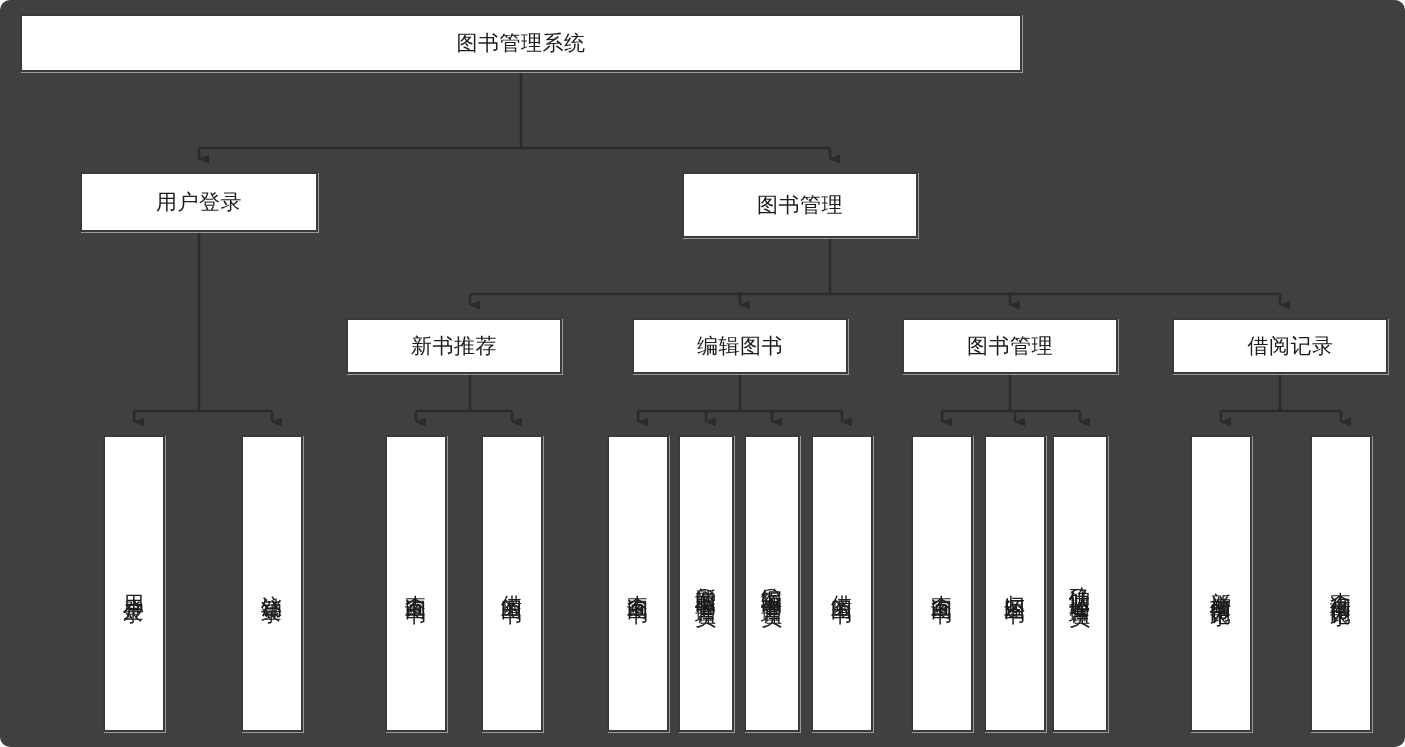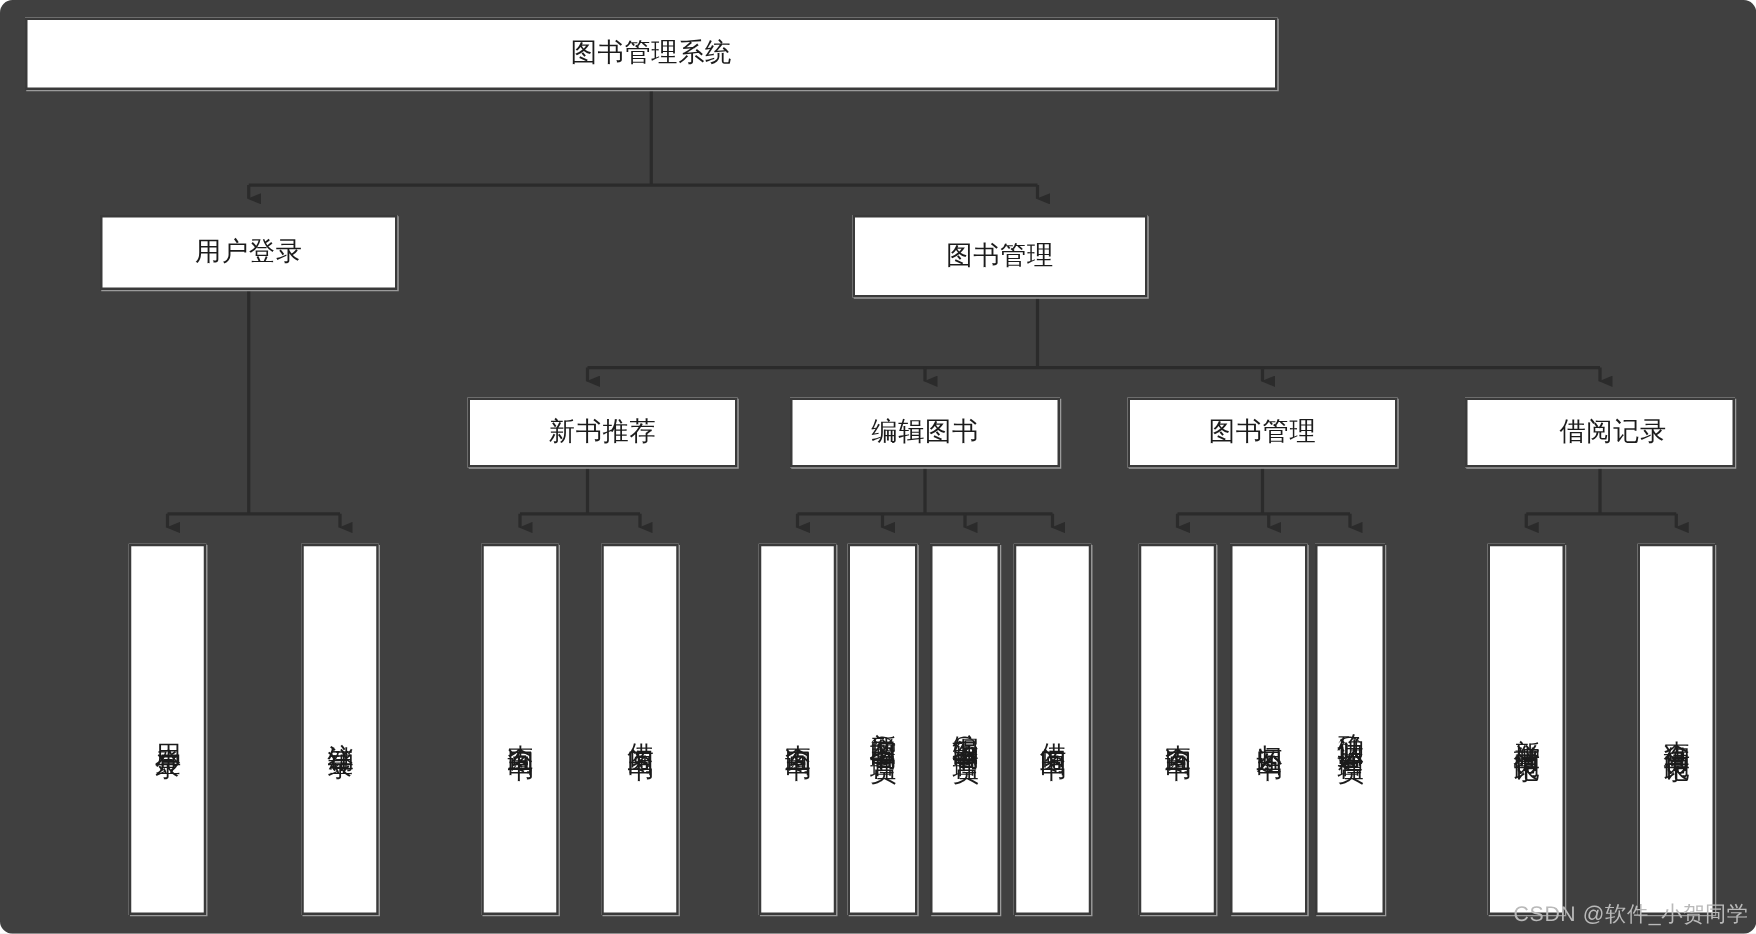--- a/index.html
+++ b/index.html
@@ -119,21 +119,21 @@
   <div id="nodes">
       <div class="node" style="left: 20px; top: 14px; width: 1002px; height: 58px;">
         <span class="label">图书管理系统</span>
       </div>
       <div class="node" style="left: 80px; top: 172px; width: 238px; height: 60px;">
         <span class="label">用户登录</span>
       </div>
       <div class="node" style="left: 682px; top: 172px; width: 236px; height: 66px;">
         <span class="label">图书管理</span>
       </div>
-      <div class="node" style="left: 374px; top: 318px; width: 216px; height: 56px; justify-content: center;">
+      <div class="node" style="left: 346px; top: 318px; width: 216px; height: 56px; justify-content: center;">
         <span class="label">新书推荐</span>
       </div>
       <div class="node" style="left: 632px; top: 318px; width: 216px; height: 56px;">
         <span class="label">编辑图书</span>
       </div>
       <div class="node" style="left: 902px; top: 318px; width: 216px; height: 56px;">
         <span class="label">图书管理</span>
       </div>
       <div class="node" style="left: 1172px; top: 318px; width: 216px; height: 56px; padding-left: 21px;">
         <span class="label">借阅记录</span>
@@ -172,14 +172,13 @@
         <span class="label">确认归还（管理员）</span>
       </div>
       <div class="node vert" style="left: 1190px; top: 435px; width: 62px; height: 297px;">
         <span class="label">新增借阅记录</span>
       </div>
       <div class="node vert" style="left: 1310px; top: 435px; width: 62px; height: 297px;">
         <span class="label">查询借阅记录</span>
       </div>
     </div>
 
-  <div id="watermark">CSDN @软件_小贺同学</div>
 </div>
 
 </body></html>

